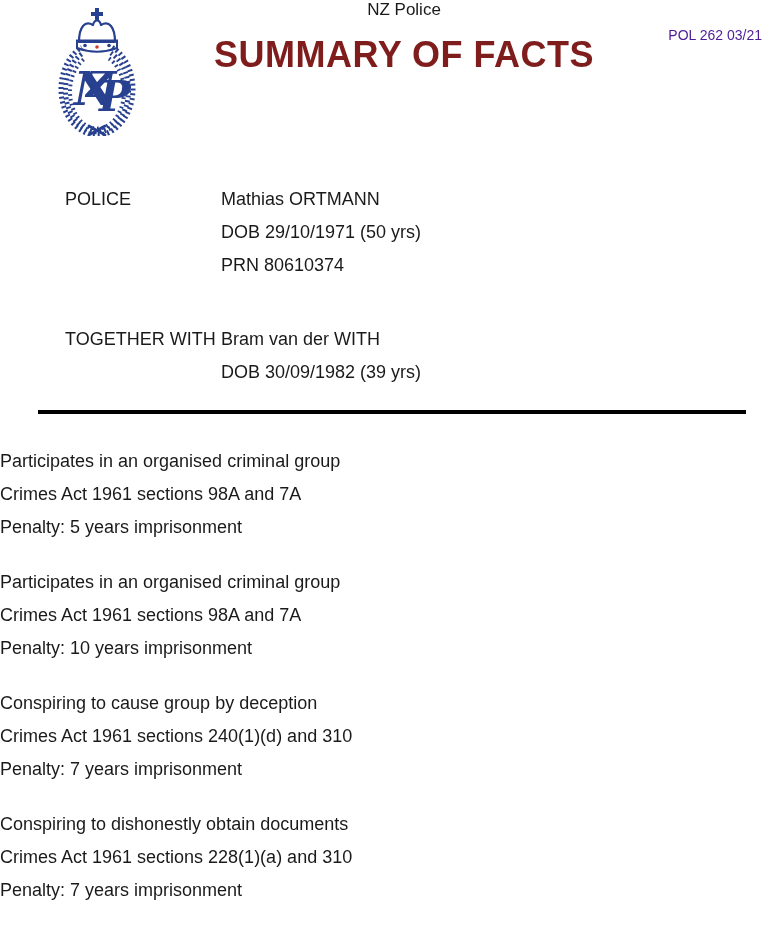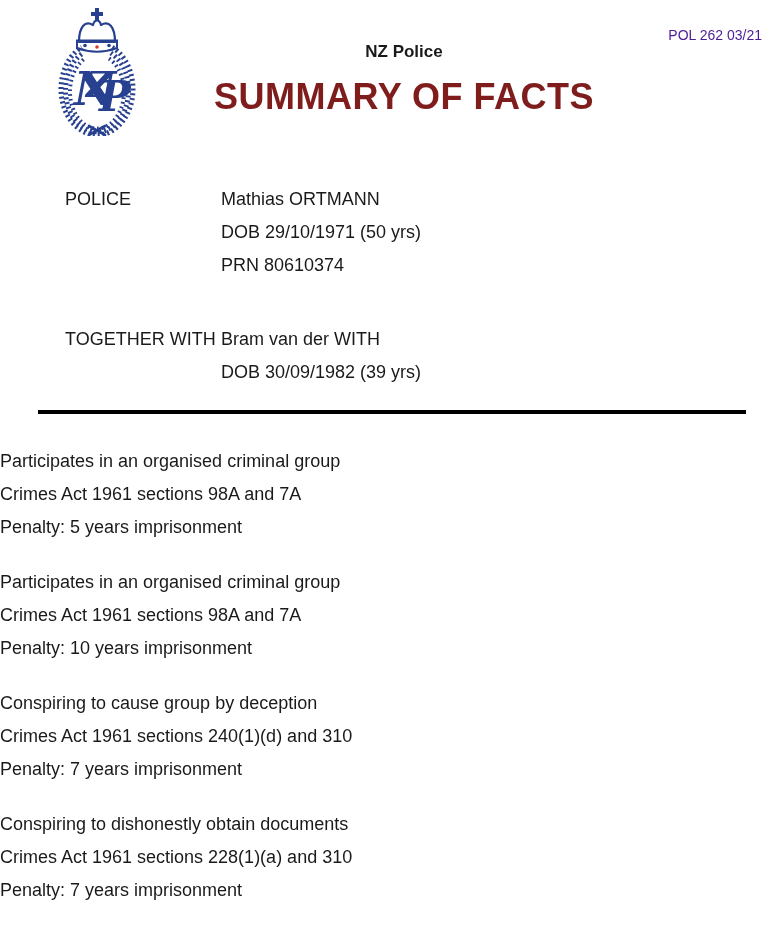--- a/index.html
+++ b/index.html
@@ -23,23 +23,22 @@
     position: absolute;
     top: 27px; right: 14px;
     font-size: 14px;
     color: #4c1d95;
   }
   .title-block {
     padding-left: 32px;
     text-align: center;
   }
   .org-name {
-    padding-top: 42px;
     font-size: 17px;
-    font-weight: bold;
+    font-weight: normal;
     line-height: 20px;
   }
   .doc-title {
     margin-top: 15px;
     font-size: 36px;
     font-weight: bold;
     letter-spacing: 0.5px;
     line-height: 40px;
     color: #7f1d1d;
   }

